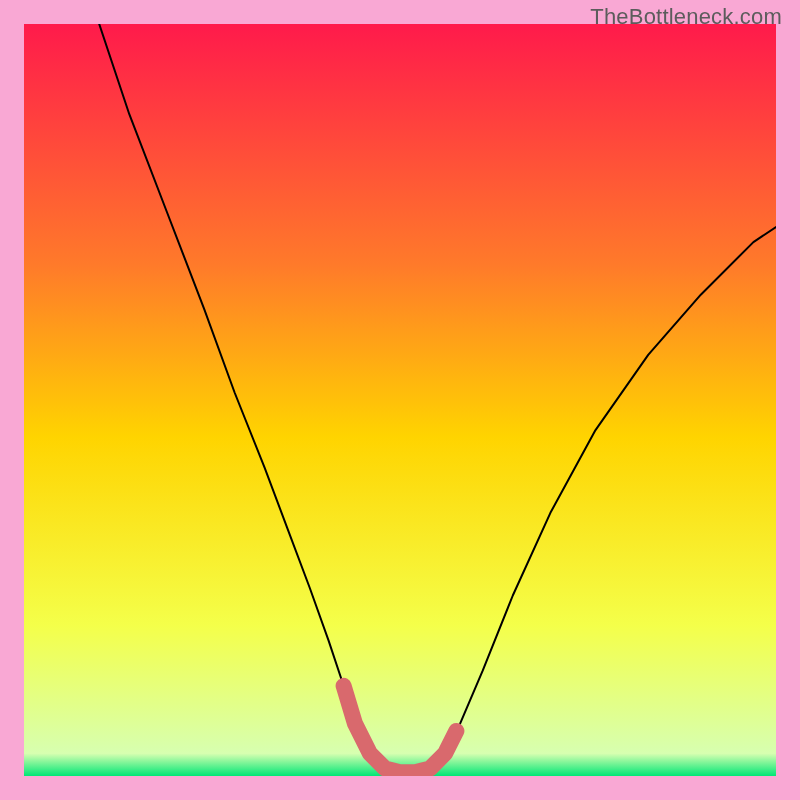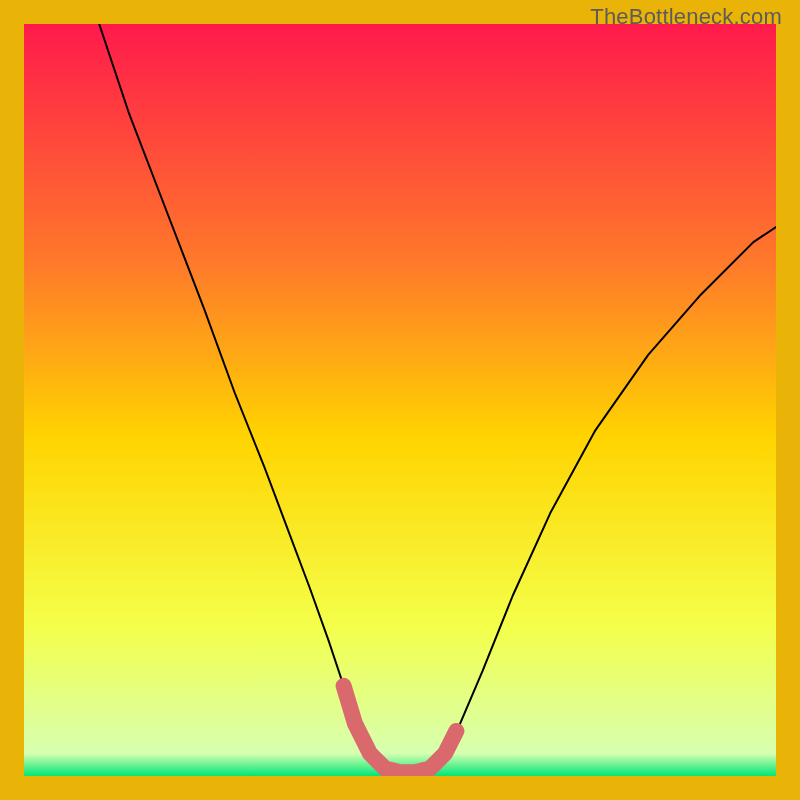--- a/index.html
+++ b/index.html
@@ -7,21 +7,21 @@
     padding: 0;
     width: 800px;
     height: 800px;
     background: #000;
     overflow: hidden;
     font-family: Arial, Helvetica, sans-serif;
   }
   .frame {
     position: absolute;
     inset: 0;
-    background: #eab308;
+    background: #f9a8d4;
   }
   .plot {
     position: absolute;
     left: 24px;
     top: 24px;
     width: 752px;
     height: 752px;
   }
   .watermark {
     position: absolute;

